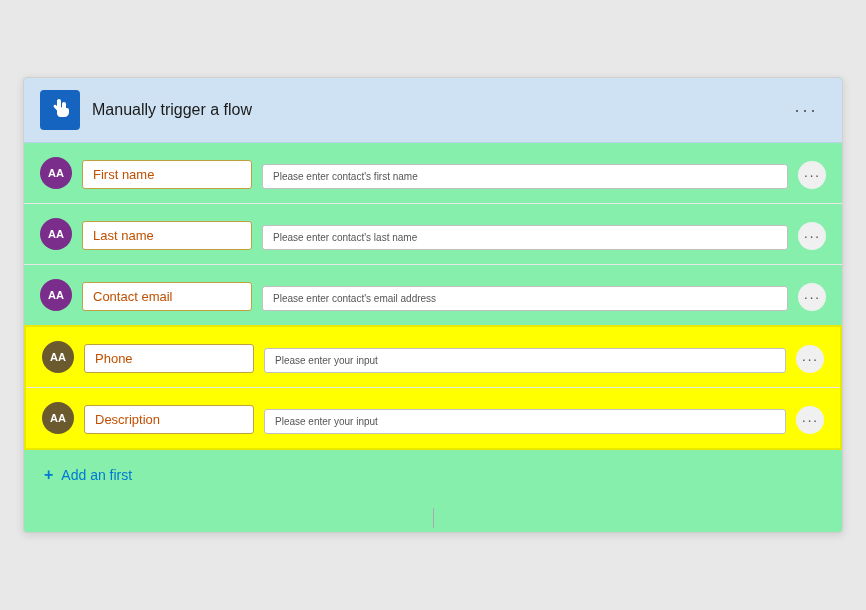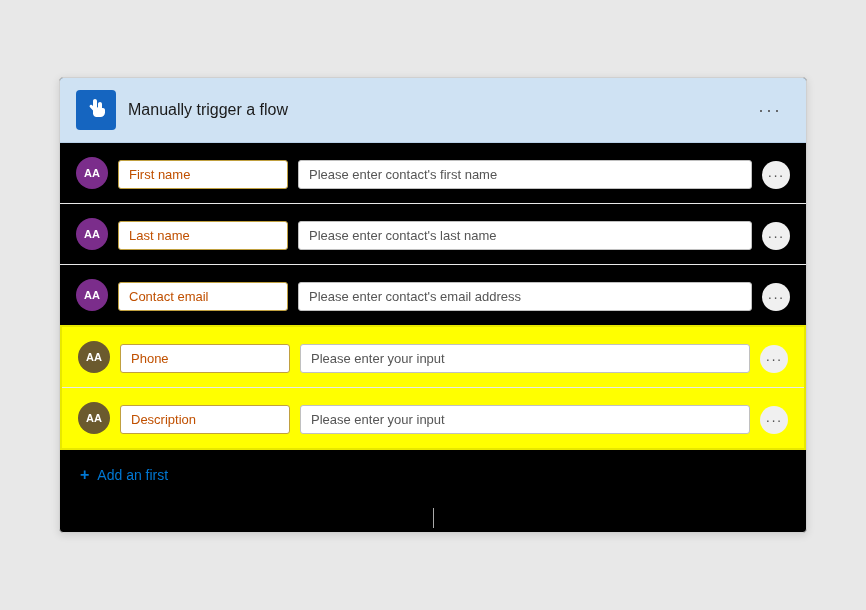--- a/index.html
+++ b/index.html
@@ -5,22 +5,22 @@
     * { box-sizing: border-box; margin: 0; padding: 0; }
     body {
       background: #e8e8e8;
       display: flex;
       align-items: center;
       justify-content: center;
       min-height: 100vh;
       font-family: 'Segoe UI', Arial, sans-serif;
     }
     .card {
-      width: 748px;
-      background: #000000;
+      width: 820px;
+      background: #86efac;
       border: 1px solid #d0d0d0;
       border-radius: 4px;
       box-shadow: 0 2px 8px rgba(0,0,0,0.12);
       overflow: hidden;
     }
     .card-header {
       background: #cfe2f3;
       display: flex;
       align-items: center;
       padding: 12px 16px;
@@ -90,21 +90,21 @@
       padding: 6px 10px;
       font-size: 13px;
       color: #c05000;
       background: #fff;
     }
     .field-placeholder {
       flex: 1;
       border: 1px solid #c0c0c0;
       border-radius: 3px;
       padding: 6px 10px;
-      font-size: 13px;
+      font-size: 10px;
       color: #555;
       background: #fff;
     }
     .more-btn {
       width: 28px;
       height: 28px;
       border: none;
       background: #f0f0f0;
       border-radius: 50%;
       cursor: pointer;

